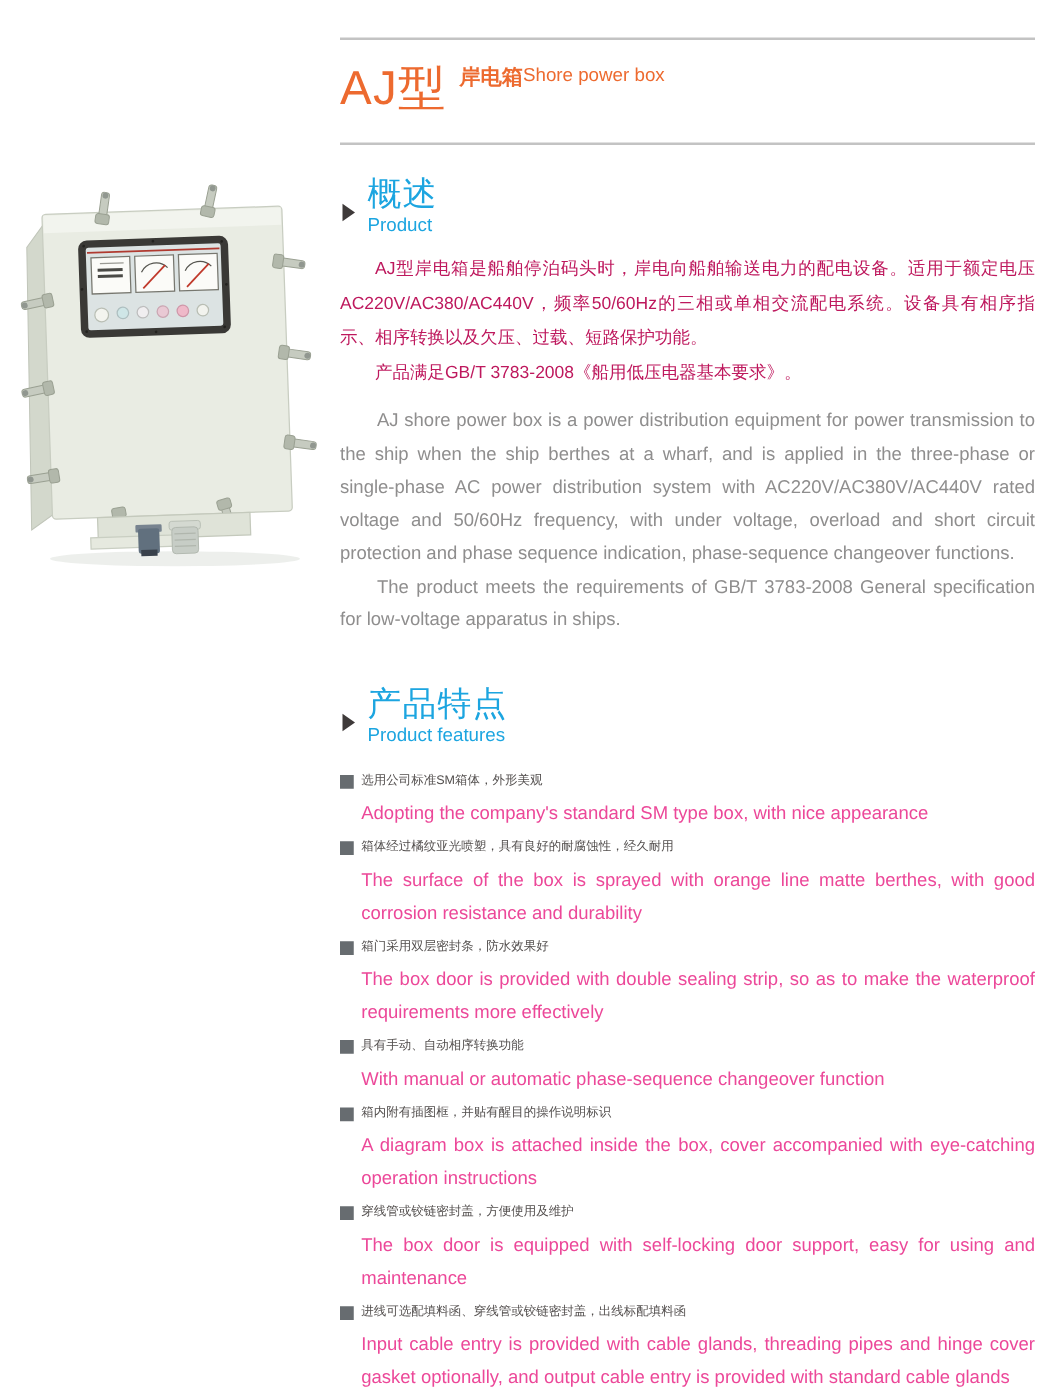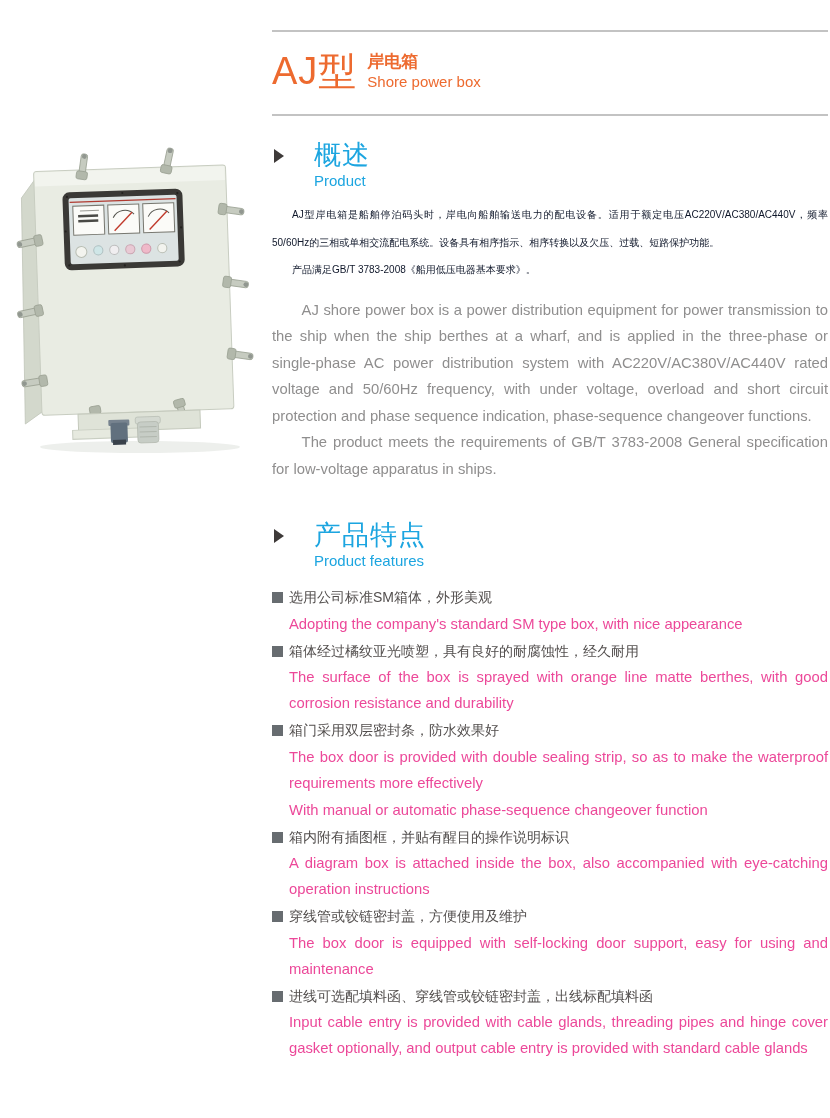--- a/index.html
+++ b/index.html
@@ -7,40 +7,40 @@
         font-family:"Liberation Sans","DejaVu Sans",sans-serif;}
   
   .photo{position:absolute;left:12px;top:138px;width:252px;height:318px;}
   
   .content{position:absolute;left:272px;top:0;width:556px;}
   .rule{height:2px;background:#c3c3c3;}
   .rule-top{margin-top:30px;}
   .rule-sub{margin-top:13px;}
   .title-block{display:flex;align-items:flex-start;margin-top:17px;height:52px;}
   .model{font-size:38px;line-height:44px;color:#ed6a2f;letter-spacing:1px;}
-  .names{display:flex;flex-direction:column;margin-left:10px;margin-top:2px;}
+  .names{display:flex;flex-direction:row;margin-left:10px;margin-top:2px;}
   .name-cn{font-size:17px;font-weight:bold;color:#ed6a2f;line-height:21px;}
   .name-en{font-size:15px;color:#ed6a2f;line-height:20px;text-align:center;}
-  .sec-head{display:flex;align-items:flex-start;gap:20px;}
+  .sec-head{display:flex;align-items:center;}
   .tri{width:0;height:0;border-left:10px solid #3e3a39;border-top:7px solid transparent;
        border-bottom:7px solid transparent;margin:9px 10px 0 2px;}
   .sec-title-cn{font-size:27px;color:#1ca5e0;line-height:30px;letter-spacing:1px;}
   .sec-title-en{font-size:15px;color:#1ca5e0;line-height:20px;margin-top:1px;}
   .sec-overview{margin-top:24px;}
   .sec-features{margin-top:38px;}
   p{margin:0;}
-  .cn{font-size:10px;color:#0f172a;line-height:27.5px;text-align:justify;
+  .cn{font-size:14px;color:#be185d;line-height:27.5px;text-align:justify;
       text-indent:2em;}
   .en{font-size:14.8px;color:#8f8e8e;line-height:26.5px;text-align:justify;
       text-indent:2em;}
   .p-first{margin-top:10px;}
   .p-en-first{margin-top:13px;}
   .feature-list{margin-top:13px;}
   .feature{margin-bottom:1px;}
-  .f-cn{display:flex;align-items:flex-start;font-size:14px;color:#534f4e;line-height:26.5px;}
+  .f-cn{display:flex;align-items:flex-start;font-size:10px;color:#534f4e;line-height:26.5px;}
   .sq{flex:0 0 auto;width:11px;height:11px;background:#676c70;margin:8px 6px 0 0;}
   .f-en{margin-left:17px;font-size:14.8px;color:#ec4899;line-height:26px;text-align:justify;}
 </style>
 </head>
 <body>
 
 <div class="page">
 
   <div class="photo">
     <svg width="252" height="318" viewBox="0 0 252 318">
@@ -177,28 +177,32 @@
           <div class="f-en">The surface of the box is sprayed with orange line matte berthes, with good corrosion resistance and durability</div>
         </div>
         <div class="feature">
           <div class="f-cn">
               <span class="sq"></span>
               <span>箱门采用双层密封条，防水效果好</span>
             </div>
           <div class="f-en">The box door is provided with double sealing strip, so as to make the waterproof requirements more effectively</div>
         </div>
         <div class="feature">
+          <div class="f-cn">
+              <span class="sq"></span>
+              <span>具有手动、自动相序转换功能</span>
+            </div>
           <div class="f-en">With manual or automatic phase-sequence changeover function</div>
         </div>
         <div class="feature">
           <div class="f-cn">
               <span class="sq"></span>
               <span>箱内附有插图框，并贴有醒目的操作说明标识</span>
             </div>
-          <div class="f-en">A diagram box is attached inside the box, also accompanied with eye-catching operation instructions</div>
+          <div class="f-en">A diagram box is attached inside the box, cover accompanied with eye-catching operation instructions</div>
         </div>
         <div class="feature">
           <div class="f-cn">
               <span class="sq"></span>
               <span>穿线管或铰链密封盖，方便使用及维护</span>
             </div>
           <div class="f-en">The box door is equipped with self-locking door support, easy for using and maintenance</div>
         </div>
         <div class="feature">
           <div class="f-cn">

